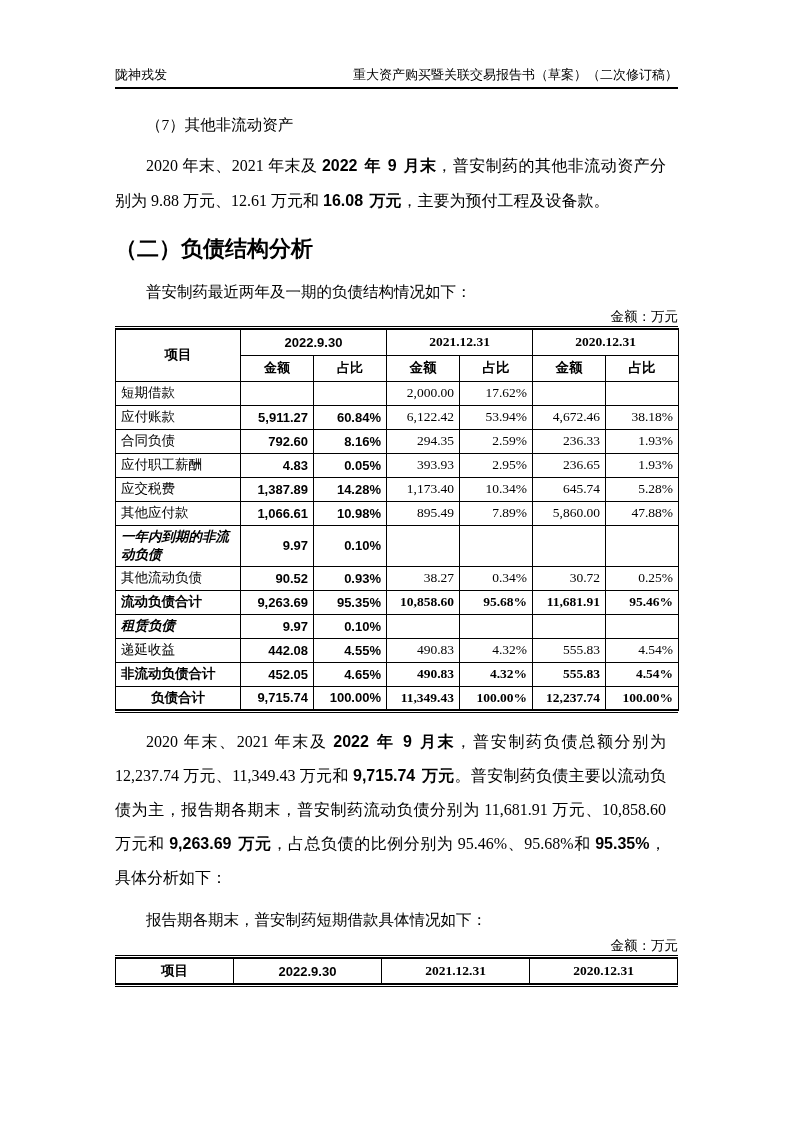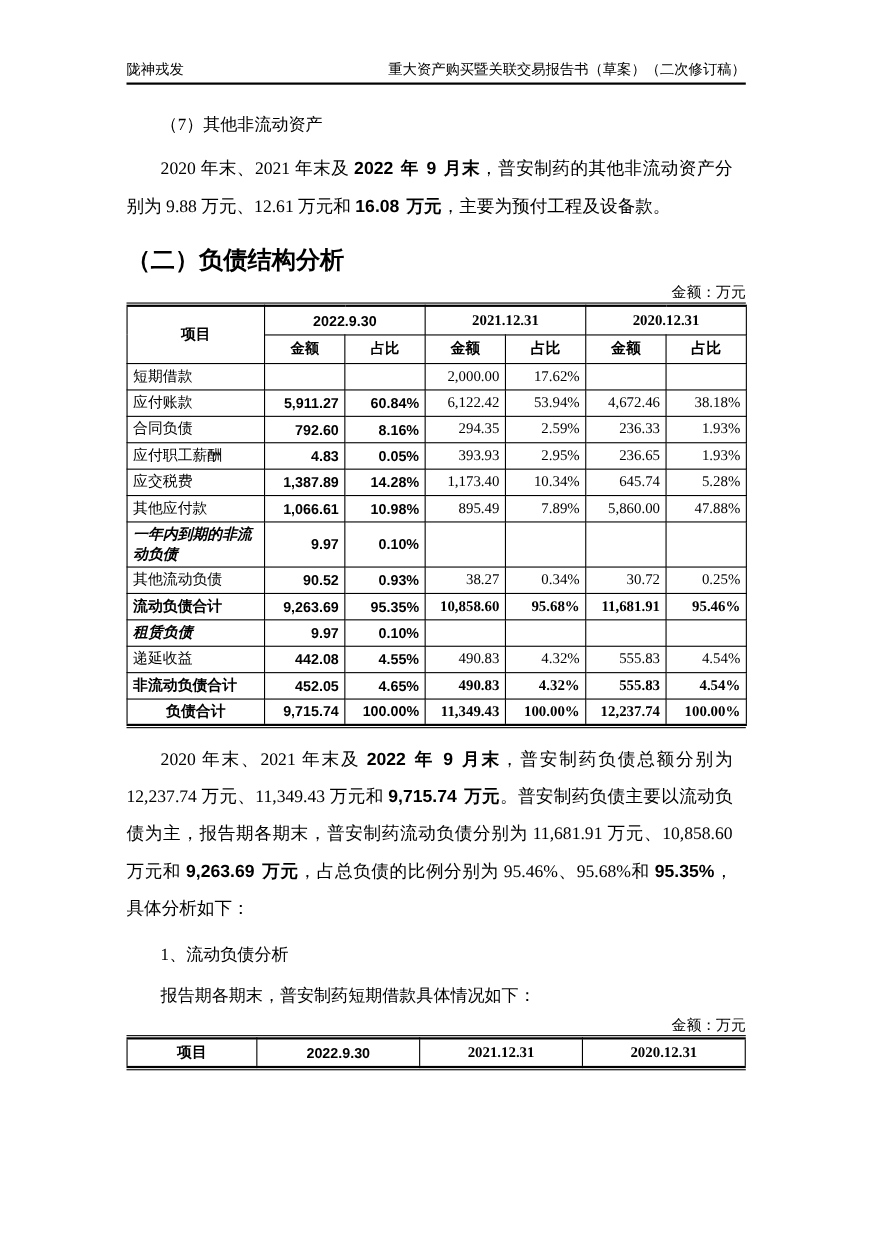--- a/index.html
+++ b/index.html
@@ -6,21 +6,21 @@
   html,body { margin:0; padding:0; background:#e8e8e8; }
   .page {
     position:relative;
     width:793px; height:1122px;
     margin:0 auto;
     background:#ffffff;
     color:#000;
     font-family:"Liberation Serif","DejaVu Serif",serif;
     overflow:hidden;
   }
-  .content { padding:0 115px; }
+  .content { padding:12px 115px; }
 
   
   .doc-header {
     display:flex; justify-content:space-between; align-items:flex-end;
     padding-top:54px; padding-bottom:3px;
     border-bottom:2px solid #000;
     font-size:13px; line-height:18px;
   }
 
   
@@ -89,20 +89,21 @@
       <span>陇神戎发</span>
       <span>重大资产购买暨关联交易报告书（草案）（二次修订稿）</span>
     </div>
 
     <div class="h7">（7）其他非流动资产</div>
 
     <p class="para"><span>2020 年末、2021 年末及 </span><span class="b">2022 年 9 月末</span><span>，普安制药的其他非流动资产分别为 9.88 万元、12.61 万元和 </span><span class="b">16.08 万元</span><span>，主要为预付工程及设备款。</span></p>
 
     <div class="h2">（二）负债结构分析</div>
 
+    <div class="intro">普安制药最近两年及一期的负债结构情况如下：</div>
 
     <div class="unit">金额：万元</div>
 
     <div class="tbl-outer">
       <table>
         <colgroup>
           <col style="width:125px">
           <col style="width:73px">
             <col style="width:73px">
           <col style="width:73px">
@@ -243,21 +244,20 @@
               <td class="num">100.00%</td>
               <td class="num">12,237.74</td>
               <td class="num">100.00%</td>
             </tr>
           </tbody>
       </table>
     </div>
 
     <p class="para para2"><span>2020 年末、2021 年末及 </span><span class="b">2022 年 9 月末</span><span>，普安制药负债总额分别为 12,237.74 万元、11,349.43 万元和 </span><span class="b">9,715.74 万元</span><span>。普安制药负债主要以流动负债为主，报告期各期末，普安制药流动负债分别为 11,681.91 万元、10,858.60 万元和 </span><span class="b">9,263.69 万元</span><span>，占总负债的比例分别为 95.46%、95.68%和 </span><span class="b">95.35%</span><span>，具体分析如下：</span></p>
 
-    <div class="sub-h">1、流动负债分析</div>
 
 
     <div class="sub-h">报告期各期末，普安制药短期借款具体情况如下：</div>
 
     <div class="unit">金额：万元</div>
 
     <div class="tbl-outer">
       <table>
         <colgroup>
           <col style="width:118px">

